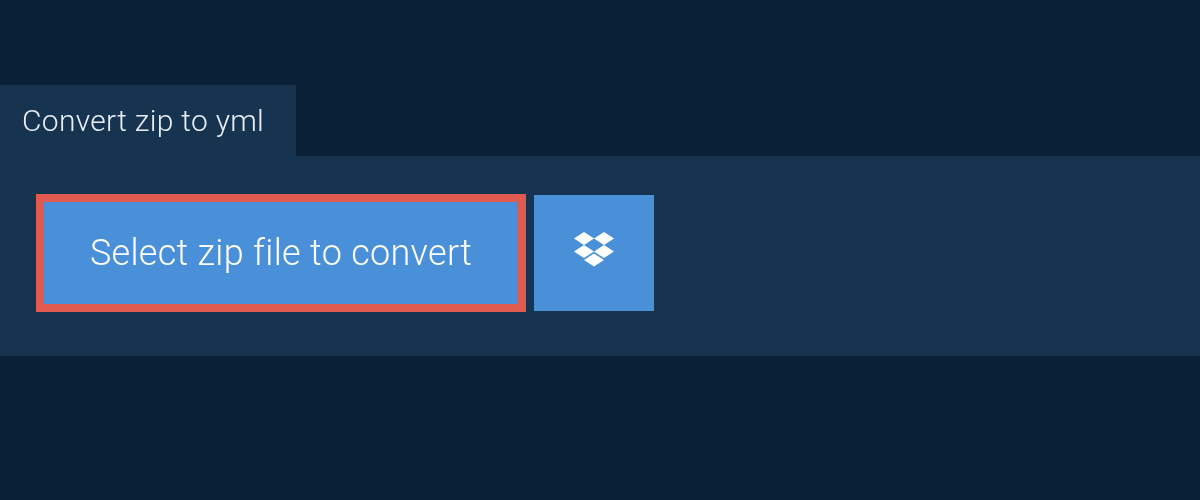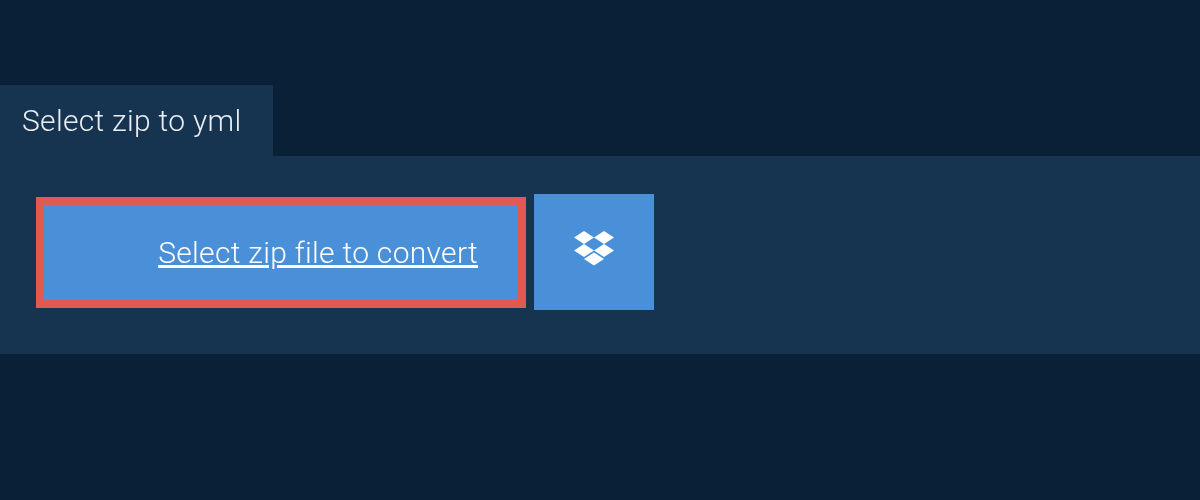--- a/index.html
+++ b/index.html
@@ -29,30 +29,29 @@
     .upload-area {
       background: #16334f;
       padding: 38px 36px 44px 36px;
       display: flex;
       align-items: center;
     }
     .select-button {
       background: #4a90d9;
       border: 8px solid #e05a4f;
       color: #ffffff;
-      font-size: 30px;
+      font-size: 36px;
       font-weight: 300;
       padding: 30px 40px;
       cursor: pointer;
       display: flex;
       align-items: center;
-      justify-content: flex-end;
+      justify-content: center;
       letter-spacing: 0.3px;
       min-width: 490px;
-      text-decoration: underline;
     }
     .dropbox-button {
       background: #4a90d9;
       width: 120px;
       height: 116px;
       margin-left: 8px;
       cursor: pointer;
       display: flex;
       align-items: center;
       justify-content: center;
@@ -60,21 +59,21 @@
     .dropbox-icon {
       width: 40px;
       height: 38px;
     }
   </style>
 </head>
 <body>
 
 <div class="tab-bar">
   <div class="tab">
-    <span>Select zip to yml</span>
+    <span>Convert zip to yml</span>
   </div>
 </div>
 
 <div class="upload-area">
   <div class="select-button">
     <span>Select zip file to convert</span>
   </div>
   <div class="dropbox-button">
     <span>
       <svg class="dropbox-icon" viewBox="0 0 40 38" xmlns="http://www.w3.org/2000/svg">

